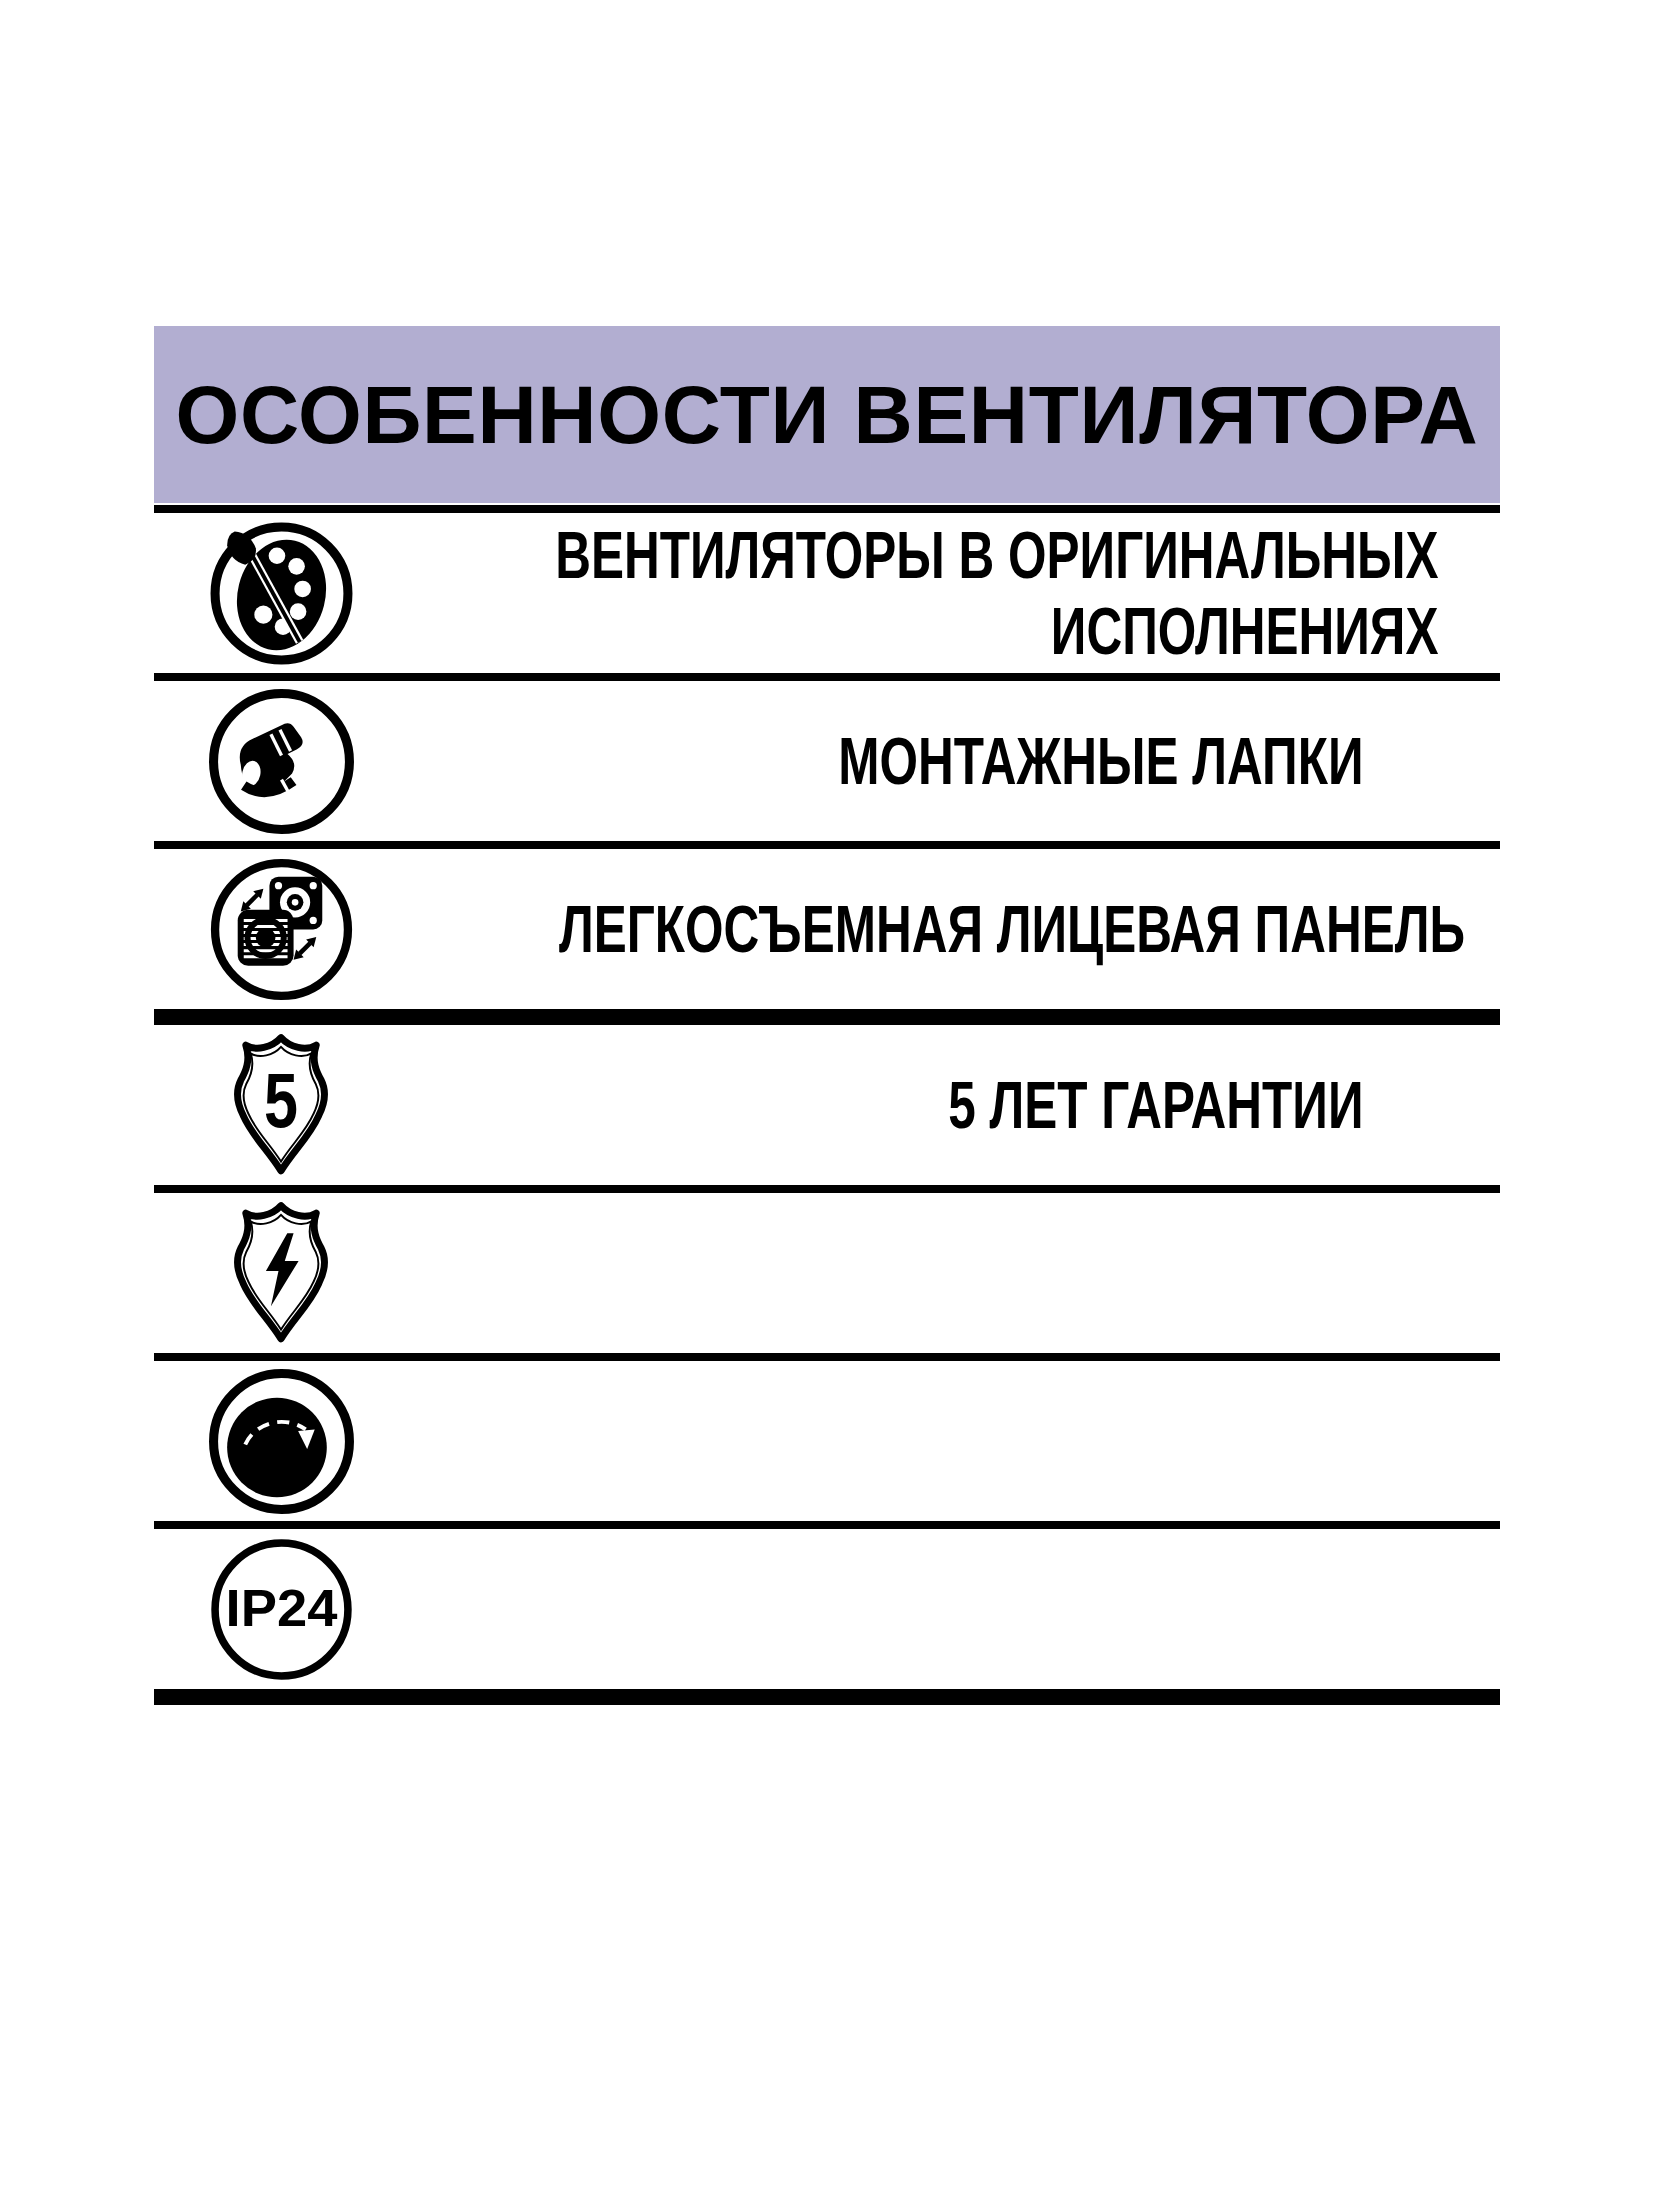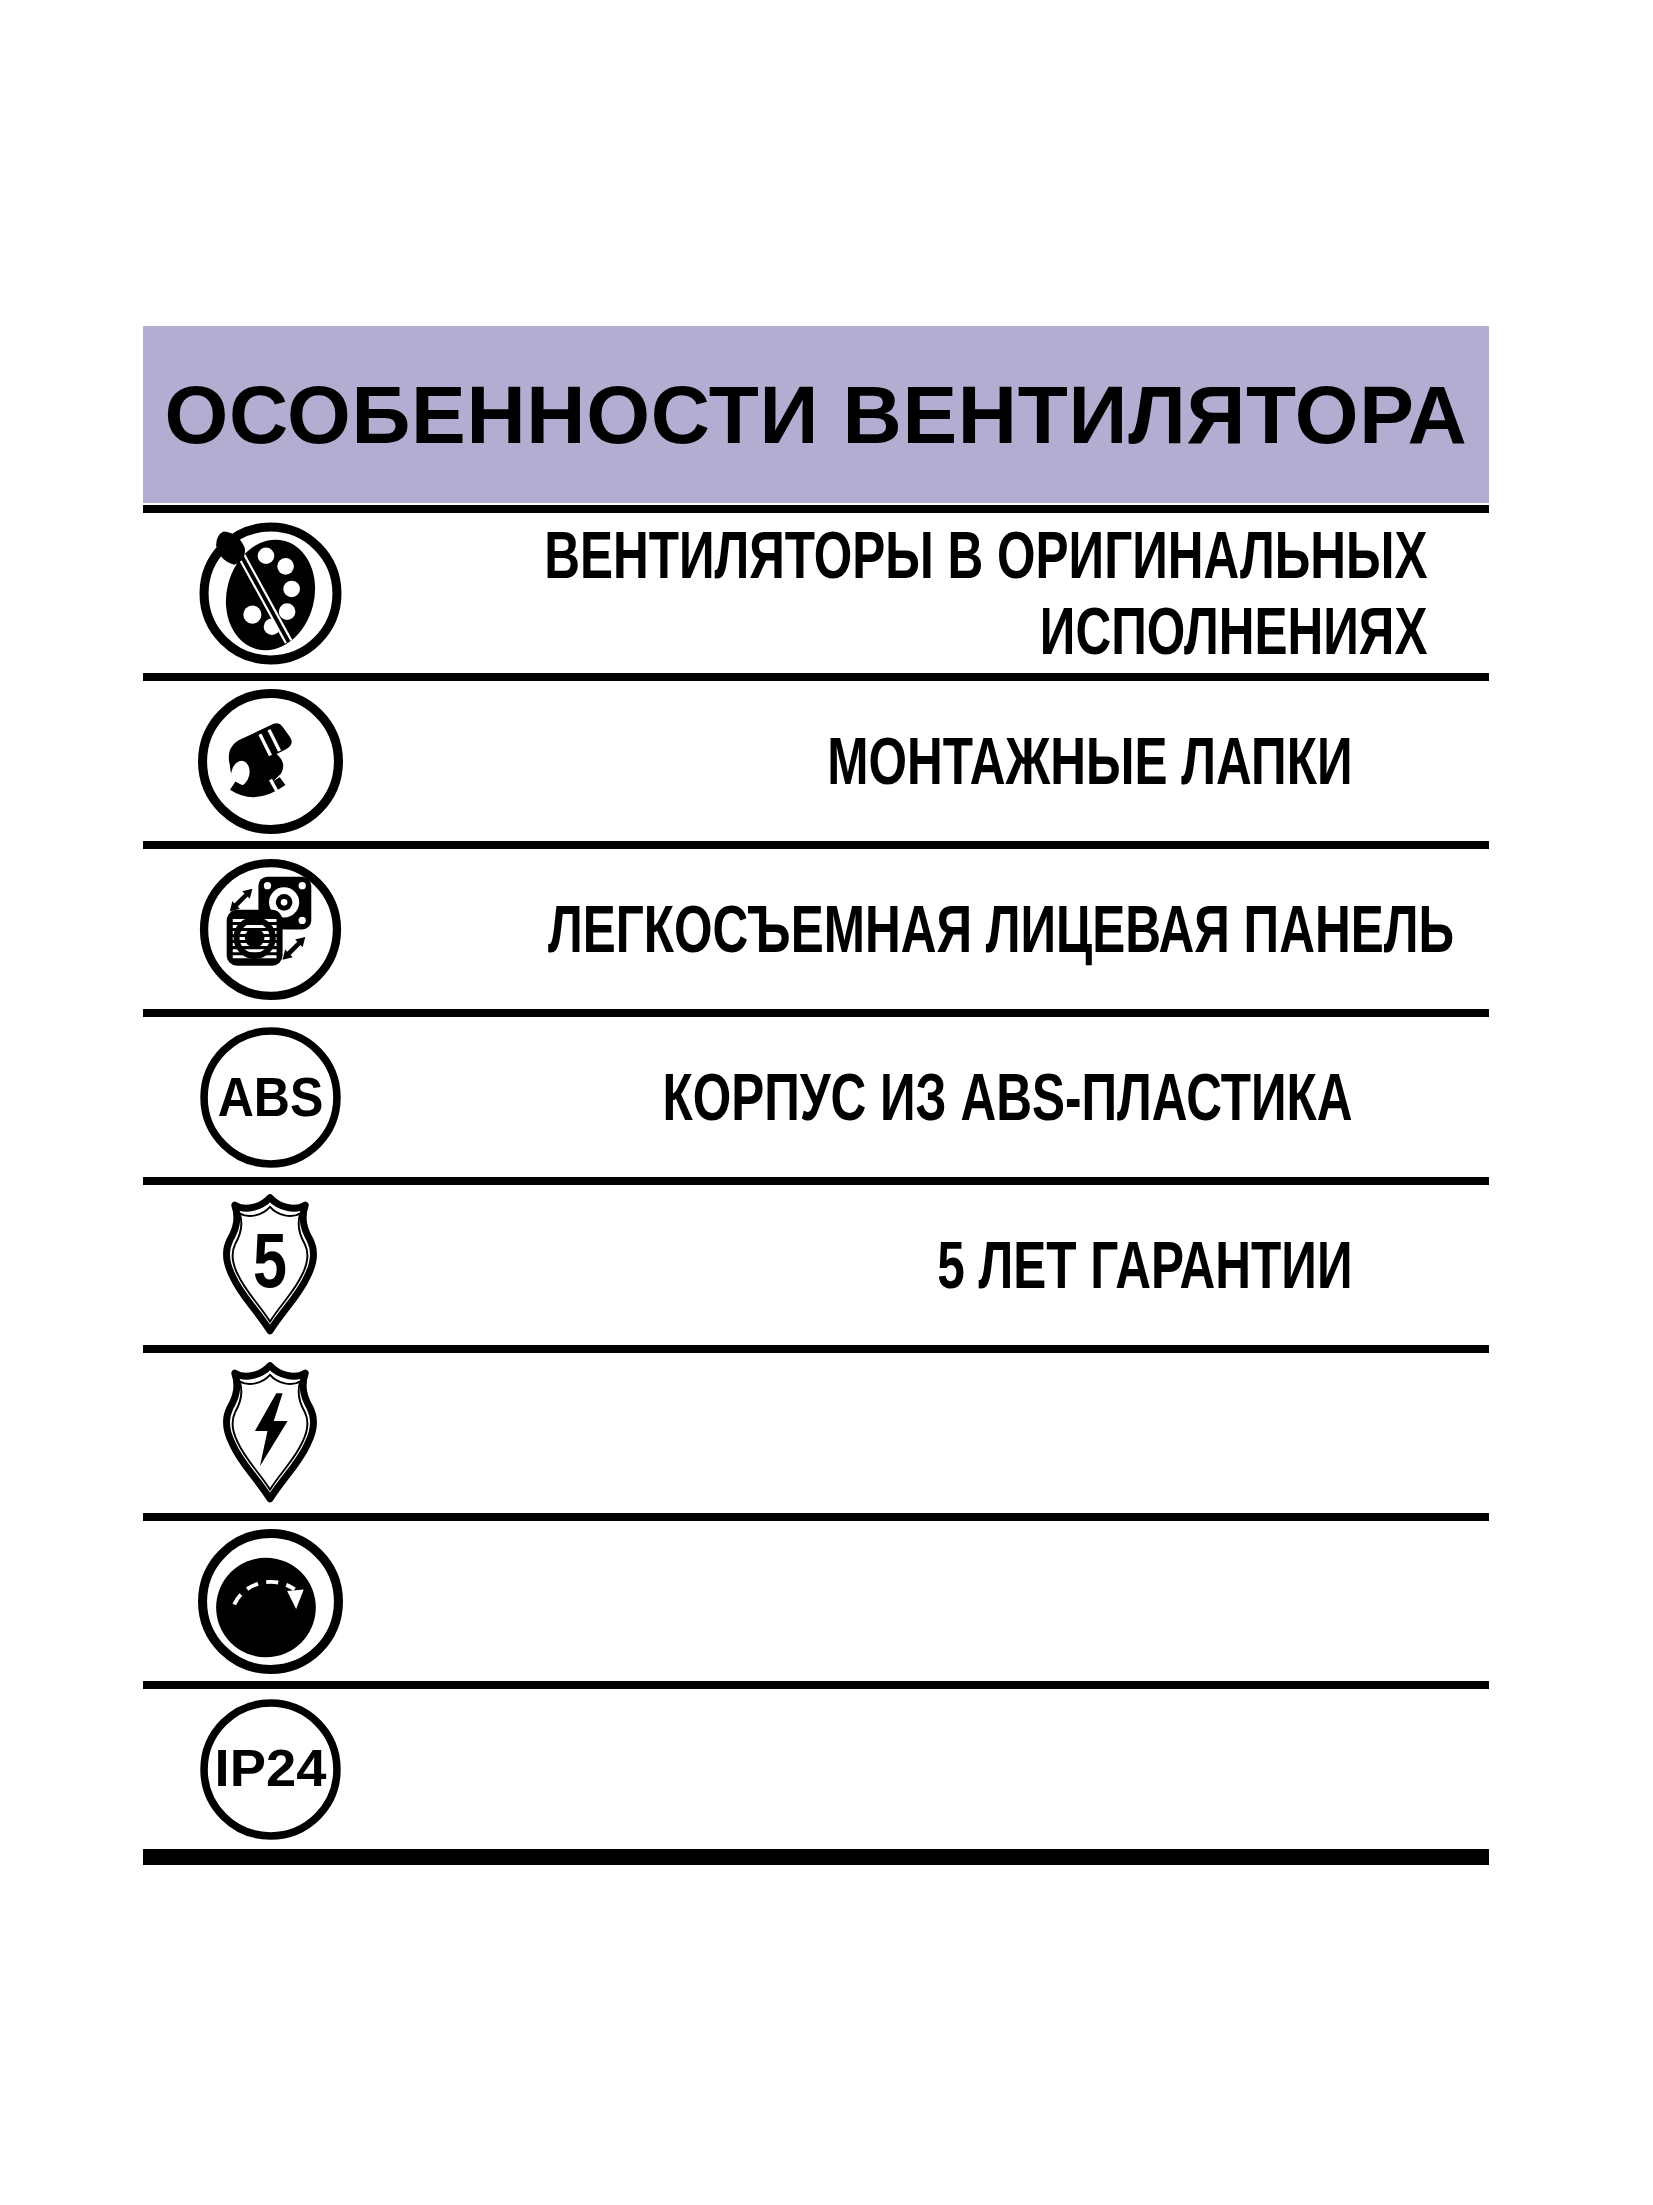--- a/index.html
+++ b/index.html
@@ -1,18 +1,18 @@
 <!DOCTYPE html>
 <html style="font-size:11.8px"><head>
 <meta charset="utf-8">
 <style>
   html,body{margin:0;padding:0;background:#ffffff;}
   .canvas{position:relative;width:1654px;height:2205px;background:#ffffff;overflow:hidden;
           font-family:"Liberation Sans",sans-serif;color:#000;}
-  .sheet{position:absolute;left:143px;top:326px;width:1346px;}
+  .sheet{position:absolute;left:154px;top:326px;width:1346px;}
   .hdr{height:177px;background:#b2aed1;display:flex;align-items:center;justify-content:center;}
   .hdr h1{margin:0;font-size:82px;font-weight:700;letter-spacing:0.7px;white-space:nowrap;}
   .divider{height:8px;background:#000;}
   .divider.first{margin-top:2.2px;}
   .row{height:160px;display:flex;align-items:center;}
   .icon-cell{flex:0 0 254px;display:flex;align-items:center;justify-content:center;}
   .icon-cell svg{display:block;}
   .circ-icon{width:151px;height:151px;}
   .shield-icon{width:126px;height:151px;}
   .text-cell{flex:1;text-align:right;}
@@ -105,32 +105,20 @@
           <polygon points="58,70 59.7,63.3 64.7,68.3" fill="#000"></polygon>
         </svg>
       </div>
       <div class="text-cell">
         <span class="line">ЛЕГКОСЪЕМНАЯ ЛИЦЕВАЯ ПАНЕЛЬ</span>
 
       </div>
     </div>
     <div class="divider"></div>
 
-    <div class="row">
-      <div class="icon-cell">
-        <svg class="circ-icon" viewBox="0 0 100 100">
-          <circle cx="50" cy="50" r="44" fill="none" stroke="#000" stroke-width="5"></circle>
-          <text x="50" y="62" text-anchor="middle" font-size="37" textLength="70" lengthAdjust="spacingAndGlyphs">ABS</text>
-        </svg>
-      </div>
-      <div class="text-cell">
-        <span class="line">КОРПУС ИЗ ABS-ПЛАСТИКА</span>
-
-      </div>
-    </div>
     <div class="divider"></div>
 
     <div class="row">
       <div class="icon-cell">
         <svg class="shield-icon" viewBox="0 0 100 120">
           <path d="M50,6 C43,14 30,17 22,12 C26,24 22,33 18,40 C14,48 15,58 20,68 C27,84 40,96 50,112 C60,96 73,84 80,68 C85,58 86,48 82,40 C78,33 74,24 78,12 C70,17 57,14 50,6 Z" fill="none" stroke="#000" stroke-width="5.5" stroke-linejoin="round"></path>
           <path d="M50,6 C43,14 30,17 22,12 C26,24 22,33 18,40 C14,48 15,58 20,68 C27,84 40,96 50,112 C60,96 73,84 80,68 C85,58 86,48 82,40 C78,33 74,24 78,12 C70,17 57,14 50,6 Z" fill="none" stroke="#000" stroke-width="1.8" transform="translate(50 59) scale(0.86) translate(-50 -59)"></path>
           <text x="50" y="77" text-anchor="middle" font-size="62" textLength="27" lengthAdjust="spacingAndGlyphs">5</text>
         </svg>
       </div>

